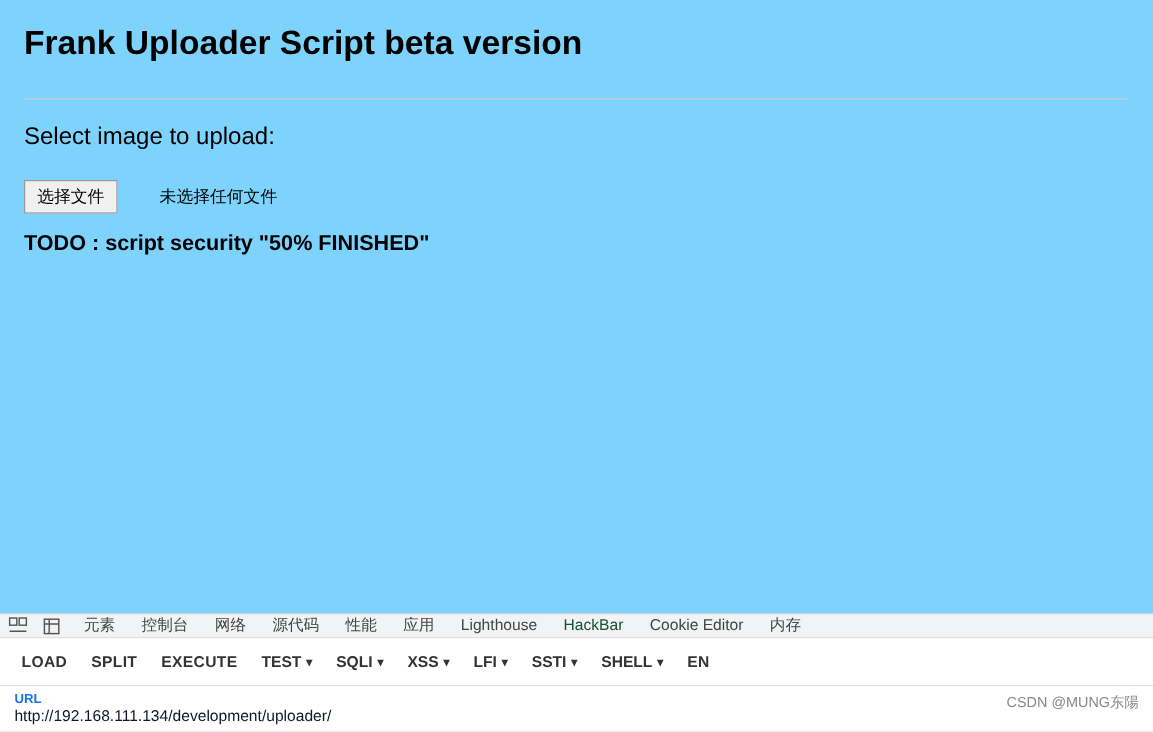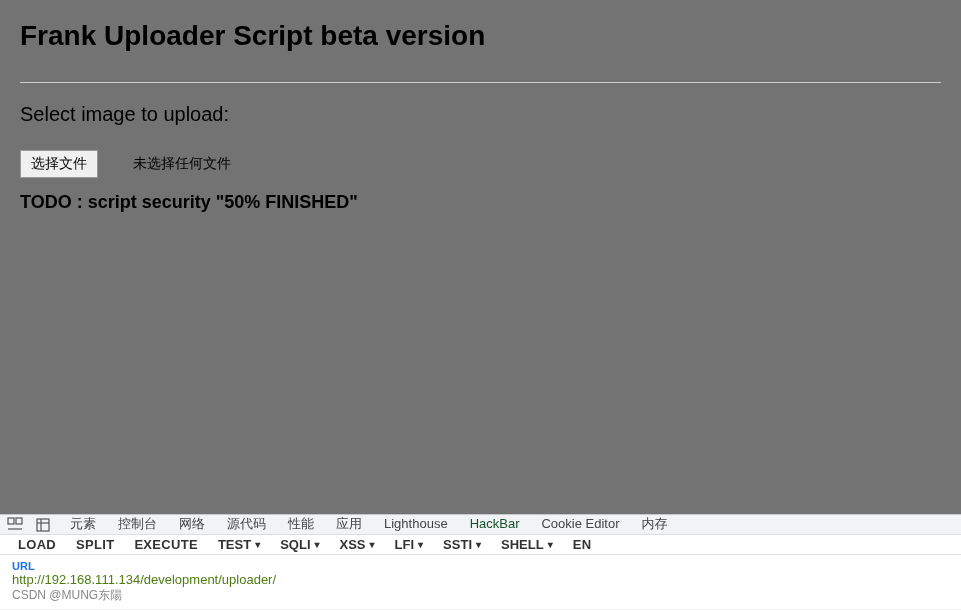--- a/index.html
+++ b/index.html
@@ -14,21 +14,21 @@
       width: 961px;
       height: 610px;
       overflow: hidden;
       display: flex;
       flex-direction: column;
     }
 
     .main-content {
       flex: 1;
       padding: 20px 20px 10px 20px;
-      background: #737373;
+      background: #7dd3fc;
     }
 
     .page-title {
       font-size: 28px;
       font-weight: 900;
       color: #000;
       margin-bottom: 30px;
       font-family: Arial, sans-serif;
     }
 
@@ -128,21 +128,21 @@
       color: #14532d;
       border-bottom: 2px solid #1a73e8;
     }
 
     .devtools-toolbar {
       display: flex;
       align-items: center;
       background: #fff;
       border-bottom: 1px solid #ddd;
       padding: 0 8px;
-      height: 20px;
+      height: 40px;
       gap: 0;
     }
 
     .toolbar-btn {
       padding: 5px 10px;
       font-size: 13px;
       font-weight: 600;
       color: #333;
       cursor: pointer;
       background: none;
@@ -174,42 +174,41 @@
       font-size: 11px;
       color: #1a73e8;
       font-weight: 600;
       margin-right: 0;
       white-space: nowrap;
       min-width: 30px;
     }
 
     .url-value {
       font-size: 13px;
-      color: #4d7c0f;
+      color: #0f172a;
       margin-left: 0;
       display: block;
     }
 
     .csdn-credit {
       font-size: 12px;
       color: #888;
       display: flex;
       align-items: center;
       gap: 6px;
     }
 
     .devtools-url-row {
       display: flex;
       justify-content: space-between;
       align-items: flex-start;
       background: #fff;
       padding: 5px 12px;
       min-height: 36px;
       border-bottom: 1px solid #eee;
-      flex-direction: column;
     }
 
     .url-block {
       display: flex;
       flex-direction: column;
     }
   </style>
 </head>
 <body>
 

